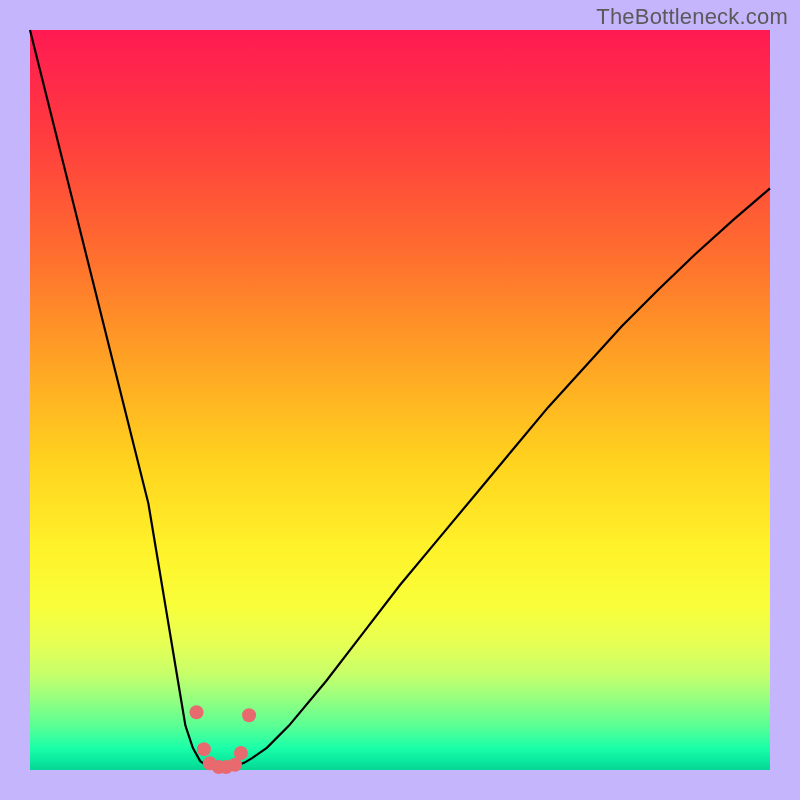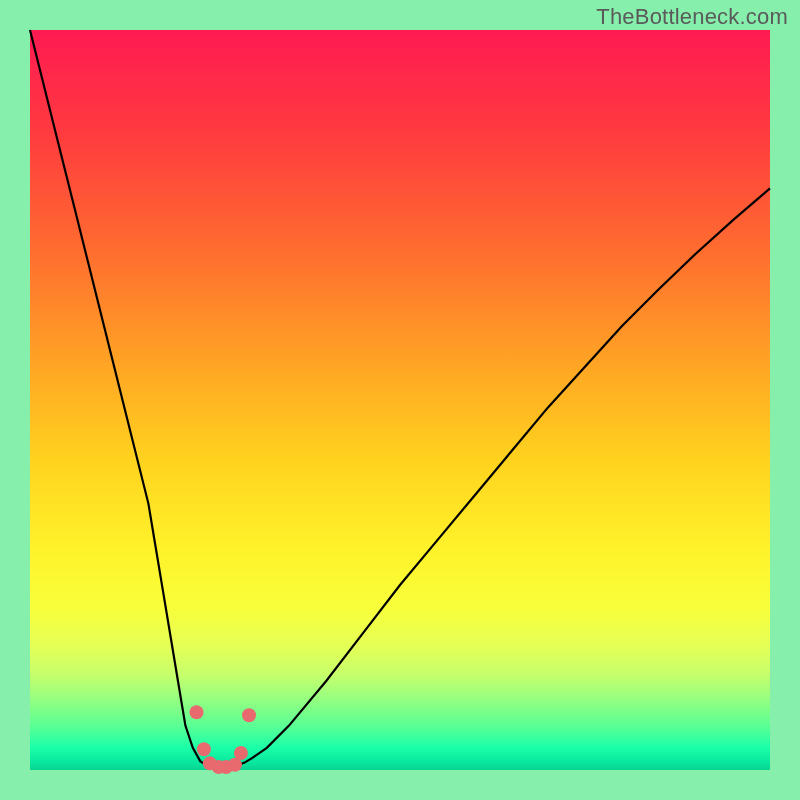--- a/index.html
+++ b/index.html
@@ -10,21 +10,21 @@
     background: #000;
     overflow: hidden;
     font-family: Arial, Helvetica, sans-serif;
   }
   .frame {
     position: absolute;
     left: 0;
     top: 0;
     width: 800px;
     height: 800px;
-    background: #86efac;
+    background: #c4b5fd;
   }
   .plot {
     position: absolute;
     left: 30px;
     top: 30px;
     width: 740px;
     height: 740px;
     
     background: linear-gradient(to bottom,
       #ff1a52 0%,

